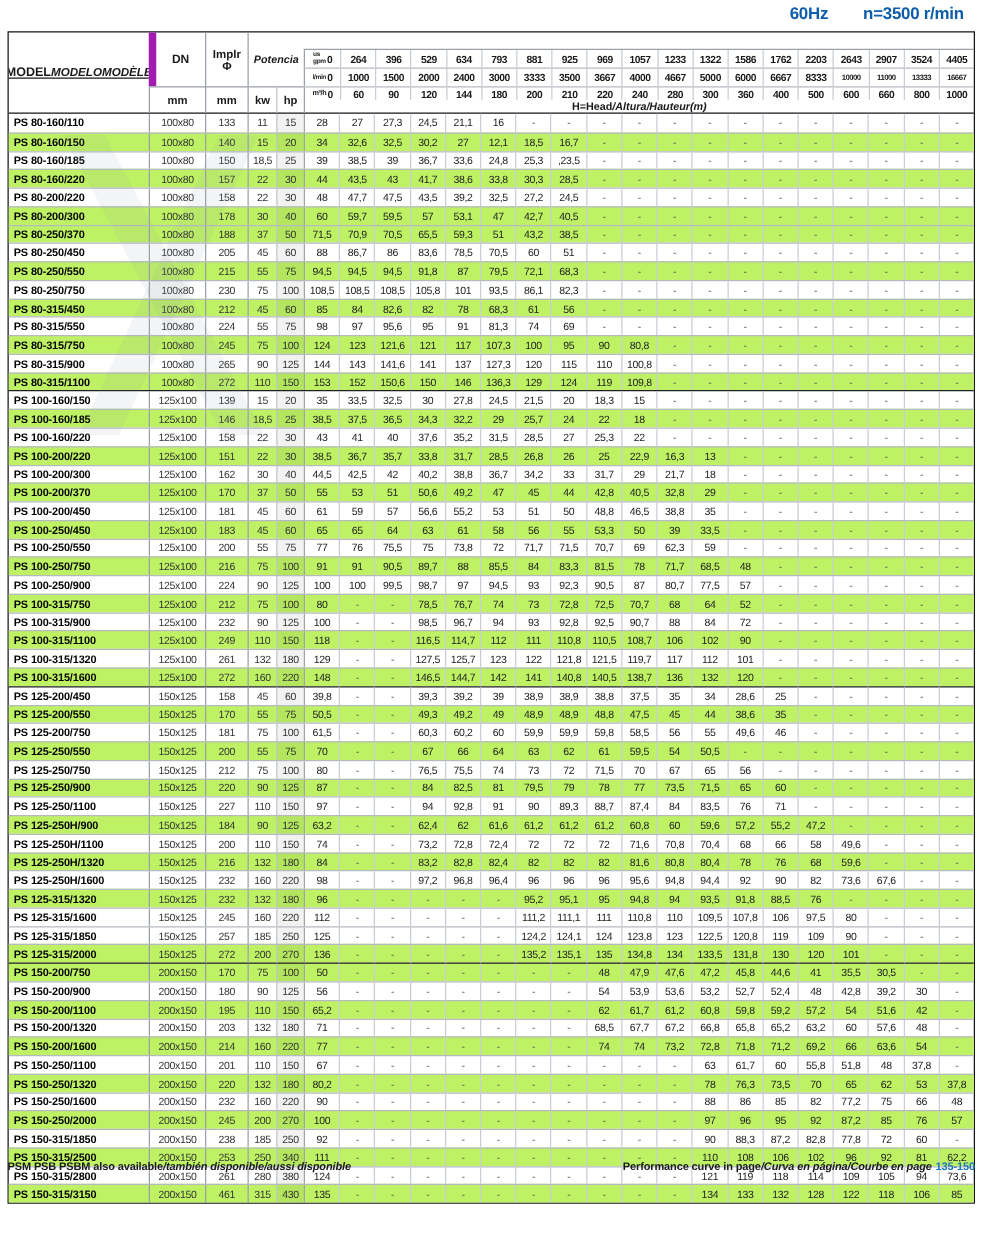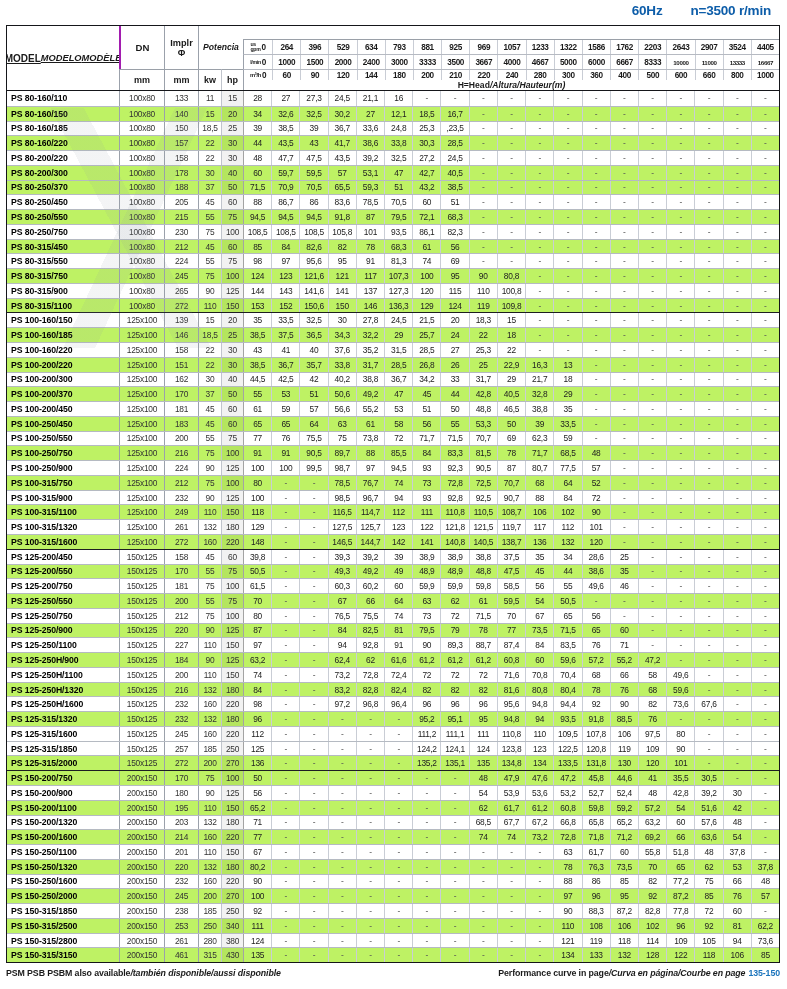--- a/index.html
+++ b/index.html
@@ -14,21 +14,21 @@
        linear-gradient(62deg,transparent 45%,rgba(140,150,162,0.10) 45%,rgba(140,150,162,0.10) 53%,transparent 53%);}
   .table{position:absolute;left:6px;top:25px;width:774px;border:1.6px solid #15161a;box-sizing:border-box;
          --cols:112px 45px 34px 23px 22px repeat(19,1fr);background:#fff;}
   
   .thead{display:grid;grid-template-columns:var(--cols);grid-template-rows:13px 15px 15px 21px;
          border-bottom:1.7px solid #15161a;}
   .hc{display:flex;align-items:center;justify-content:center;box-sizing:border-box;overflow:hidden;}
   .hc-model{grid-column:1;grid-row:1/5;flex-direction:row;line-height:11px;text-decoration:underline;}
   .hc-model .l1{font-weight:bold;font-size:10px;}
   .hc-model .l2{font-weight:bold;font-style:italic;font-size:9.3px;}
-  .hc-dn{grid-column:2;grid-row:1/4;font-weight:bold;font-size:9.6px;border-left:2px solid #a21caf;}
+  .hc-dn{grid-column:2;grid-row:1/4;font-weight:bold;font-size:9.6px;border-left:6px solid #a21caf;}
   .hc-dnu{grid-column:2;grid-row:4;border-left:1px solid #9ba1ab;border-top:1px solid #9aa0a8;
           font-weight:bold;font-size:9px;}
   .hc-implr{grid-column:3;grid-row:1/4;flex-direction:column;border-left:1px solid #9ba1ab;
             font-weight:bold;font-size:9.2px;line-height:10px;}
   .hc-implru{grid-column:3;grid-row:4;border-left:1px solid #9ba1ab;border-top:1px solid #9aa0a8;
              font-weight:bold;font-size:9px;}
   .hc-power{grid-column:4/6;grid-row:1/4;flex-direction:column;border-left:1px solid #9ba1ab;
             font-size:8.6px;line-height:9.4px;font-weight:bold;}
   .hc-power .it{font-style:italic;margin-top:47px;}
   .hc-kw{grid-column:4;grid-row:4;border-left:1px solid #9ba1ab;border-top:1px solid #9aa0a8;
@@ -63,21 +63,21 @@
   .c{display:flex;align-items:center;justify-content:center;font-size:8.4px;color:#222;
      letter-spacing:-0.25px;border-left:1px solid #c9cdd5;box-sizing:border-box;overflow:hidden;
      white-space:nowrap;}
   .c.model{justify-content:flex-start;padding-left:4px;font-weight:bold;font-size:8.7px;color:#000;
            border-left:none;letter-spacing:-0.1px;}
   .c.dn,.c.implr,.c.kw,.c.hp{border-left:1px solid #9ba1ab;color:#333;}
   .c.hp{border-left:1px solid #c0c4cc;background:rgba(0,0,0,0.05);}
   .c.h0{border-left:1px solid #a3a3a3;}
   .c.dash{color:#555;}
   
-  .footer{position:absolute;top:968px;left:6px;width:774px;display:flex;justify-content:space-between;
+  .footer{position:absolute;top:928px;left:6px;width:774px;display:flex;justify-content:space-between;
           font-size:8.8px;font-weight:bold;letter-spacing:-0.1px;}
   .footer .it{font-style:italic;}
   .footer .pages{color:#1b74bc;margin-left:3px;}
 </style>
 </head>
 <body>
 
 <div class="freq"><span>60Hz</span><span>n=3500 r/min</span></div>
 
 <div class="table">

